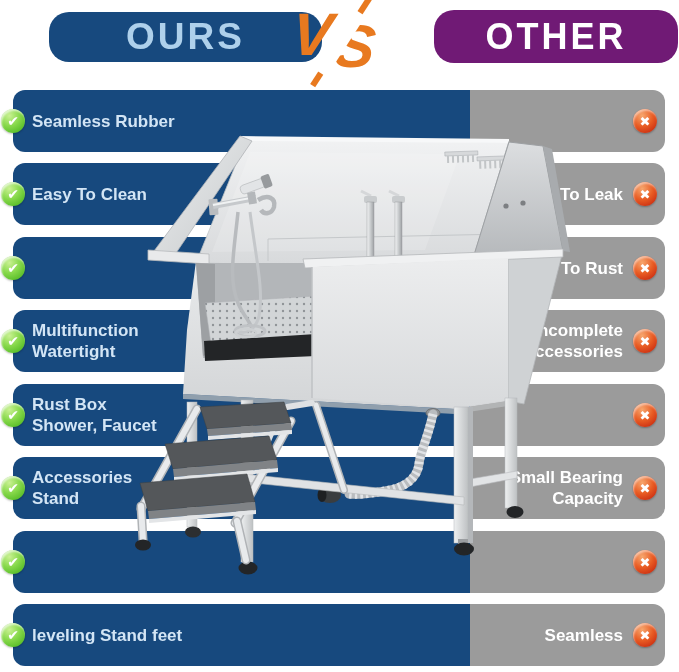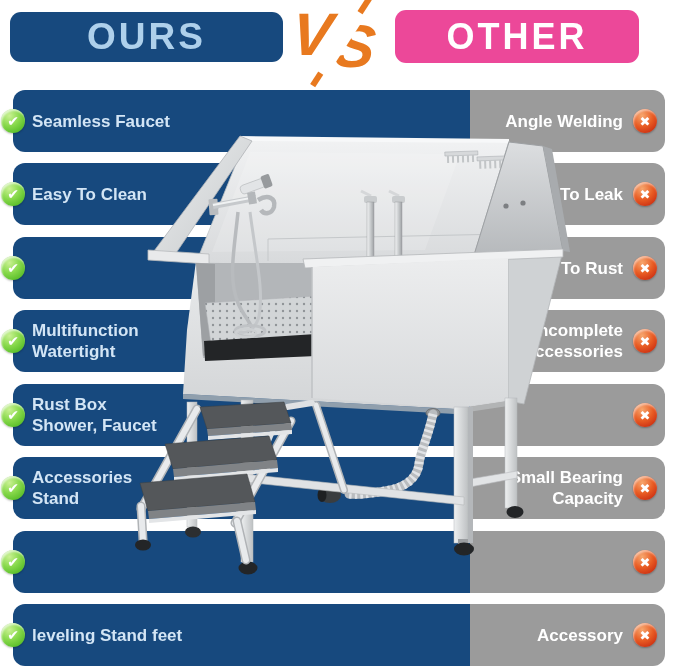--- a/index.html
+++ b/index.html
@@ -1,24 +1,24 @@
 <!DOCTYPE html>
 <html><head>
 <meta charset="utf-8">
 <style>
   html,body{margin:0;padding:0;background:#ffffff;}
   #stage{position:relative;width:679px;height:672px;background:#ffffff;overflow:hidden;
          font-family:"Liberation Sans",sans-serif;}
 
   
   .hdr-box{position:absolute;display:flex;align-items:center;justify-content:center;
-           border-radius:11px;font-weight:bold;letter-spacing:3px;}
+           border-radius:20px;font-weight:bold;letter-spacing:3px;margin-left:39px;}
   #ours-box{left:10px;top:12px;width:273px;height:50px;background:#17497E;
             color:#AED0EB;font-size:37px;}
-  #other-box{left:395px;top:10px;width:244px;height:53px;background:#ec4899;
+  #other-box{left:395px;top:10px;width:244px;height:53px;background:#701a75;
              color:#FFFFFF;font-size:36px;}
   #vs-wrap{position:absolute;left:288px;top:0;width:104px;height:86px;}
   .vs-letter{position:absolute;color:#E8791F;font-size:60px;line-height:60px;
              font-weight:bold;font-style:italic;transform:skewX(-6deg);z-index:1;}
   #vs-v{left:4px;top:5px;}
   #vs-s{left:47px;top:17px;}
   .vs-slash-orange{position:absolute;left:50px;top:-10px;width:6px;height:104px;
                    background:#E8791F;transform:rotate(33deg);z-index:2;}
   .vs-slash-white{position:absolute;left:46px;top:7px;width:13px;height:72px;
                   background:#ffffff;transform:rotate(33deg);z-index:3;}
@@ -60,22 +60,21 @@
     <span class="vs-slash-white"></span>
   </div>
   <div id="other-box" class="hdr-box">
     <span>OTHER</span>
   </div>
 
   <div class="row" style="top:90px">
     <span class="badge check">
         <i>✔</i>
       </span>
-    <div class="ltext">Seamless Faucet</div>
-    <div class="rtext">Angle Welding</div>
+    <div class="ltext">Seamless Rubber</div>
     <span class="badge cross">
         <i>✖</i>
       </span>
   </div>
   <div class="row" style="top:163px">
     <span class="badge check">
         <i>✔</i>
       </span>
     <div class="ltext">Easy To Clean</div>
     <div class="rtext">Easy To Leak</div>
@@ -132,21 +131,21 @@
       </span>
     <span class="badge cross">
         <i>✖</i>
       </span>
   </div>
   <div class="row" style="top:604px">
     <span class="badge check">
         <i>✔</i>
       </span>
     <div class="ltext">leveling Stand feet</div>
-    <div class="rtext">Accessory</div>
+    <div class="rtext">Seamless</div>
     <span class="badge cross">
         <i>✖</i>
       </span>
   </div>
 
   <svg id="product-svg" viewBox="0 0 679 672" aria-hidden="true">
     <defs>
       <linearGradient id="gWall" x1="0" y1="0" x2="0" y2="1">
         <stop offset="0" stop-color="#f1f2f3"></stop>
           <stop offset="1" stop-color="#d7d9db"></stop>

